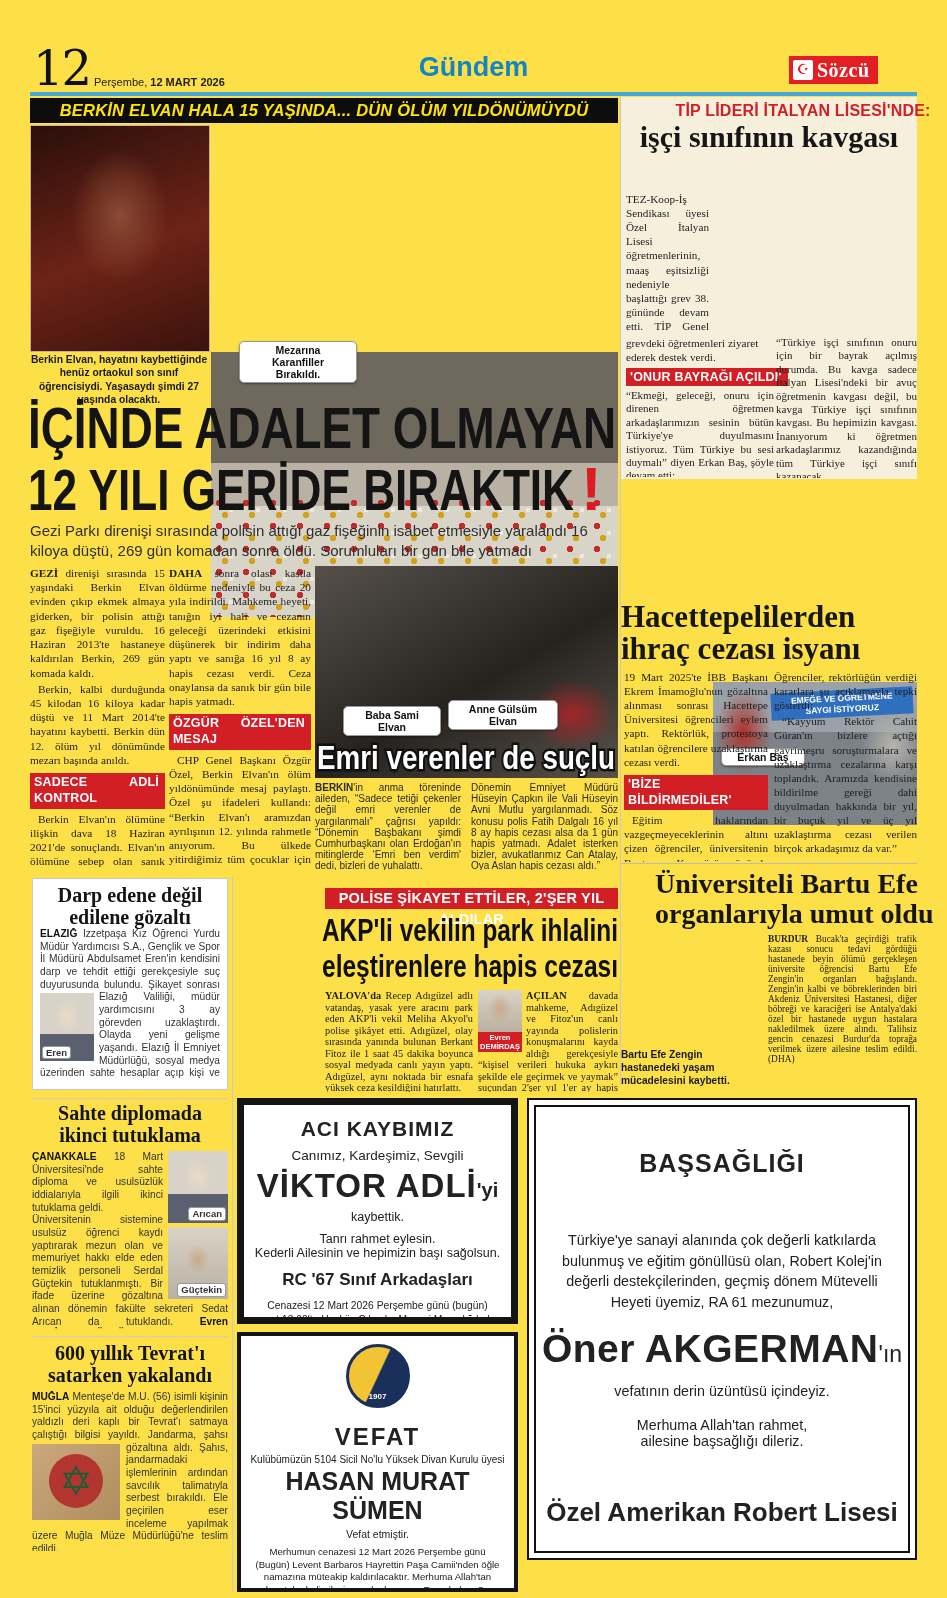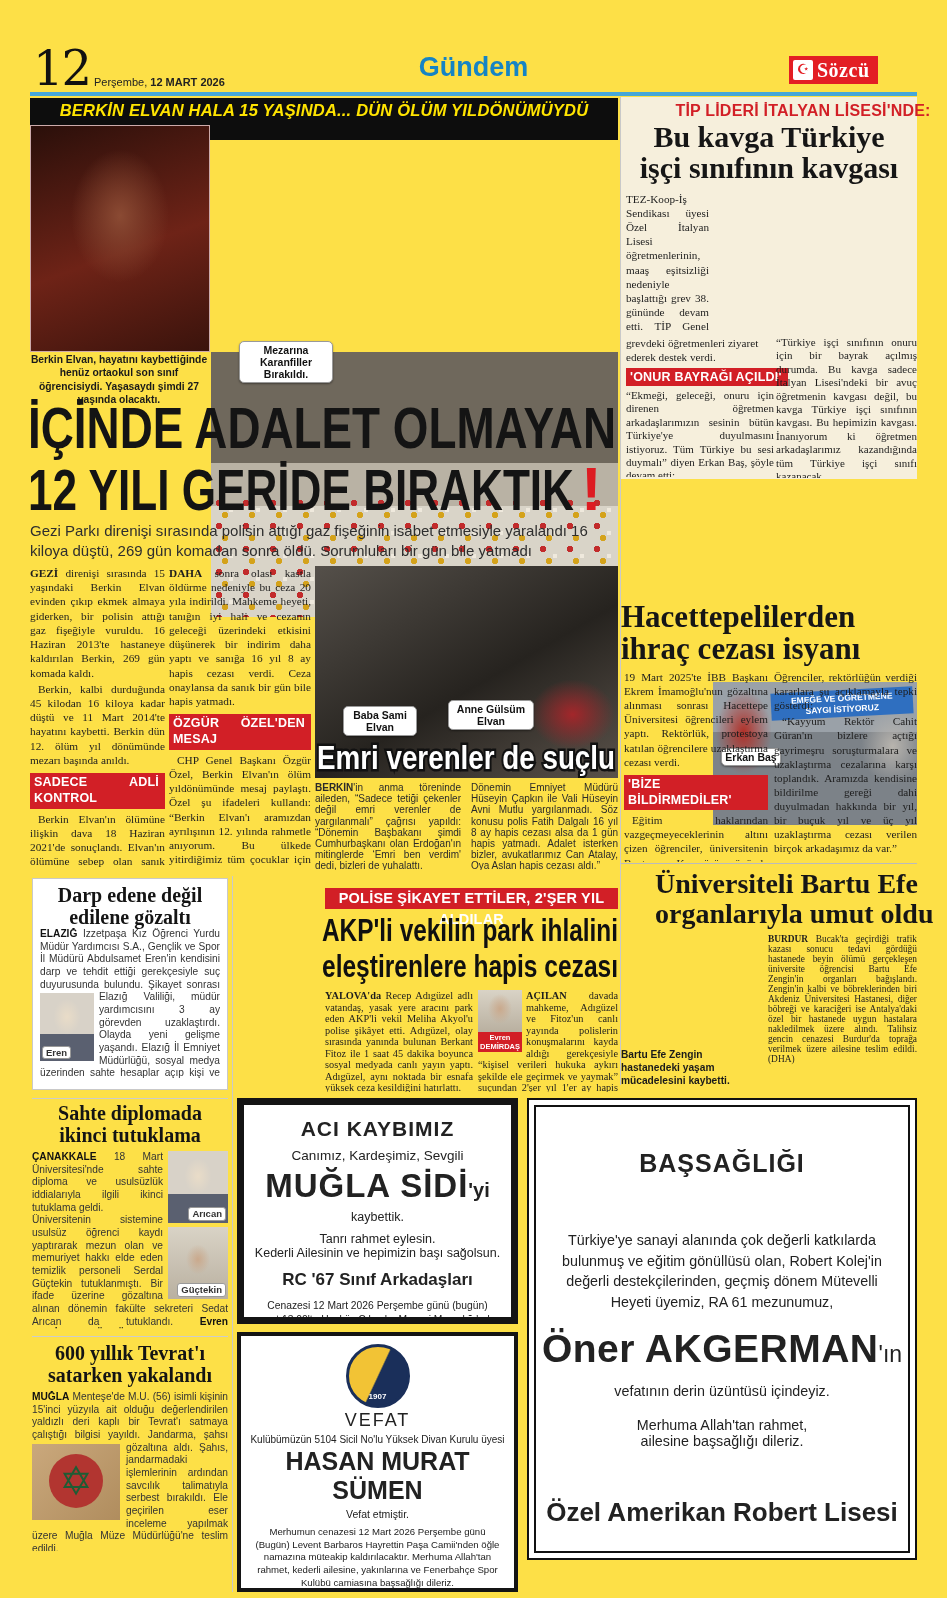--- a/index.html
+++ b/index.html
@@ -37,21 +37,21 @@
   .ph-tip{background:radial-gradient(40px 60px at 15% 35%,#b03028 0%,rgba(176,48,40,0) 70%),radial-gradient(45px 55px at 88% 45%,#b8b4ae 0%,rgba(184,180,174,0) 70%),linear-gradient(#9aa1a8 0 35%,#7c8288 35% 100%);}
   .ph-hacet{background:linear-gradient(#a8adb3 0 30%,#80868d 30% 100%);}
   .ph-man{background:radial-gradient(18px 24px at 50% 35%,#e9dcc8 0%,rgba(233,220,200,0) 75%),linear-gradient(#d8d2c8 0 60%,#5a6070 60%);}
   .ph-evren{background:radial-gradient(16px 20px at 50% 45%,#caa98c 0%,rgba(202,169,140,0) 75%),linear-gradient(#d9d3c6,#b9b0a0);}
   .ph-torah{background:linear-gradient(135deg,#caa87c,#b08d5e);}
   .torah-star{position:absolute;left:50%;top:50%;transform:translate(-50%,-52%);width:54px;height:54px;border-radius:50%;
       background:#b23530;color:#1e5c34;font-size:40px;line-height:54px;text-align:center;}
 
   .tag{position:absolute;background:#fff;border:1px solid #999;border-radius:5px;
        font-family:"Liberation Sans",sans-serif;font-weight:bold;color:#111;text-align:center;
-       font-size:10.5px;line-height:1.15;padding:2px 3px;box-shadow:0 1px 2px rgba(0,0,0,.4);}
+       font-size:10.5px;line-height:1.15;padding:2px 15px;box-shadow:0 1px 2px rgba(0,0,0,.4);}
 
   .bannercloth{position:absolute;color:#fff;font-family:"Liberation Sans",sans-serif;font-weight:bold;text-align:center;}
 
   
   .deck{font-family:"Liberation Sans",sans-serif;font-size:15px;line-height:1.33;color:#2e2e2e;}
   .bodycol{font-size:11.3px;line-height:1.26;color:#1d1d1d;}
   .bodycol p{margin:0 0 2px 0;text-indent:8px;}
   .bodycol p.nofirst{text-indent:0;}
   .subhead{display:inline-block;background:#d21f26;color:#fff;font-family:"Liberation Sans",sans-serif;
            font-weight:bold;font-size:12.5px;padding:2px 6px 2px 4px;margin:4px 0 3px 0;letter-spacing:.2px;}
@@ -93,21 +93,21 @@
     <span>Perşembe,</span>
     <b>12 MART 2026</b>
   </div>
   <div class="abs section center" style="left:0;top:52px;width:947px;">Gündem</div>
   <div class="abs logo" style="left:789px;top:56px;">
     <span class="cres">☪</span>
     <span class="word">Sözcü</span>
   </div>
   <div class="abs bluerule" style="left:30px;top:92px;width:887px;"></div>
 
-  <div class="abs banner" style="left:30px;top:98px;width:588px;height:42px;">BERKİN ELVAN HALA 15 YAŞINDA... DÜN ÖLÜM YILDÖNÜMÜYDÜ</div>
+  <div class="abs banner" style="left:30px;top:98px;width:588px;height:25px;">BERKİN ELVAN HALA 15 YAŞINDA... DÜN ÖLÜM YILDÖNÜMÜYDÜ</div>
 
   <div class="abs ph ph-berkin" style="left:30px;top:125px;width:178px;height:225px;"></div>
   <div class="abs sans center" style="left:30px;top:353px;width:178px;font-size:10.3px;font-weight:bold;line-height:1.3;">Berkin Elvan, hayatını kaybettiğinde henüz ortaokul son sınıf öğrencisiydi. Yaşasaydı şimdi 27 yaşında olacaktı.</div>
 
   <div class="abs ph ph-grave" style="left:211px;top:125px;width:407px;height:265px;">
     <div class="flowers"></div>
   </div>
   <div class="abs tag" style="left:239px;top:341px;width:86px;">Mezarına Karanfiller Bırakıldı.</div>
 
   <svg class="abs" style="left:28px;top:394px;" width="592" height="124">
@@ -144,21 +144,20 @@
     </div>
     <div class="sans just ovh" style="position:absolute;left:156px;top:216px;width:147px;height:88px;font-size:10px;line-height:1.12;color:#2a2a2a;">Dönemin Emniyet Müdürü Hüseyin Çapkın ile Vali Hüseyin Avni Mutlu yargılanmadı. Söz konusu polis Fatih Dalgalı 16 yıl 8 ay hapis cezası alsa da 1 gün hapis yatmadı. Adalet isterken bizler, avukatlarımız Can Atalay, Oya Aslan hapis cezası aldı.”</div>
   </div>
 
   <div class="abs vline" style="left:620px;top:97px;height:988px;"></div>
   <div class="abs vline" style="left:232px;top:876px;height:716px;"></div>
 
   <div class="abs cream" style="left:621px;top:97px;width:296px;height:382px;"></div>
   <div class="abs redkick center" style="left:621px;top:102px;width:296px;margin-left:34px;">TİP LİDERİ İTALYAN LİSESİ'NDE:</div>
   <div class="abs serifhead center" style="left:621px;top:122px;width:296px;font-size:30px;line-height:1.03;">
-    <div>Bu kavga Türkiye</div>
     <div>işçi sınıfının kavgası</div>
   </div>
   <div class="abs bodycol just ovh" style="left:626px;top:192px;width:83px;height:142px;font-size:11.2px;">
     <p class="nofirst">TEZ-Koop-İş Sendikası üyesi Özel İtalyan Lisesi öğretmenlerinin, maaş eşitsizliği nedeniyle başlattığı grev 38. gününde devam etti. TİP Genel Başkanı Erkan Baş,</p>
   </div>
   <div class="abs ph ph-tip" style="left:713px;top:190px;width:204px;height:143px;">
     <div class="bannercloth" style="left:58px;top:8px;width:138px;background:#2f6fc0;padding:3px 2px;transform:rotate(-3deg);font-size:8.5px;line-height:1.25;">
       <div>EMEĞE VE ÖĞRETMENE</div>
       <div>SAYGI İSTİYORUZ</div>
     </div>
@@ -272,34 +271,34 @@
       </span>
     </span>
     <b>AÇILAN</b><span> davada mahkeme, Adıgüzel ve Fitoz'un canlı yayında polislerin konuşmalarını kayda aldığı gerekçesiyle “kişisel verileri hukuka aykırı şekilde ele geçirmek ve yaymak” suçundan 2'şer yıl 1'er ay hapis cezasına çarptırdı.</span>
     
   </div>
 
   <div class="abs obit frame-thick ovh" style="left:237px;top:1098px;width:281px;height:226px;box-sizing:border-box;">
     <div style="font-weight:bold;font-size:21px;letter-spacing:1px;margin-top:12px;">ACI KAYBIMIZ</div>
     <div style="font-size:13.5px;margin-top:7px;">Canımız, Kardeşimiz, Sevgili</div>
     <div style="margin-top:4px;">
-      <span style="font-weight:bold;font-size:33px;letter-spacing:1px;">MUĞLA SİDİ</span><span style="font-weight:bold;font-size:20px;">'yi</span>
+      <span style="font-weight:bold;font-size:33px;letter-spacing:1px;">VİKTOR ADLİ</span><span style="font-weight:bold;font-size:20px;">'yi</span>
     </div>
     <div style="font-size:12.5px;margin-top:5px;">kaybettik.</div>
     <div style="font-size:12.5px;margin-top:8px;">Tanrı rahmet eylesin.</div>
     <div style="font-size:12.5px;">Kederli Ailesinin ve hepimizin başı sağolsun.</div>
     <div style="font-weight:bold;font-size:17px;margin-top:10px;">RC '67 Sınıf Arkadaşları</div>
     <div style="font-size:10.3px;line-height:1.35;margin:9px 14px 0;">Cenazesi 12 Mart 2026 Perşembe günü (bugün) saat 13.00'te Hasköy Çıksalın Musevi Mezarlığı'nda yapılacak tören sonrası defnedilecektir.</div>
   </div>
 
   <div class="abs obit frame-mid ovh" style="left:237px;top:1332px;width:281px;height:260px;box-sizing:border-box;">
     <div class="fblogo" style="margin-top:8px;">
         <span>1907</span>
       </div>
-    <div style="font-weight:normal;font-size:18px;letter-spacing:2px;margin-top:2px;">VEFAT</div>
+    <div style="font-weight:bold;font-size:24px;letter-spacing:2px;margin-top:15px;">VEFAT</div>
     <div style="font-size:10px;margin-top:3px;">Kulübümüzün 5104 Sicil No'lu Yüksek Divan Kurulu üyesi</div>
     <div style="font-weight:bold;font-size:25px;margin-top:2px;">HASAN MURAT SÜMEN</div>
     <div style="font-size:10.5px;margin-top:3px;">Vefat etmiştir.</div>
     <div style="font-size:9.6px;line-height:1.32;margin:6px 12px 0;">Merhumun cenazesi 12 Mart 2026 Perşembe günü (Bugün) Levent Barbaros Hayrettin Paşa Camii'nden öğle namazına müteakip kaldırılacaktır. Merhuma Allah'tan rahmet, kederli ailesine, yakınlarına ve Fenerbahçe Spor Kulübü camiasına başsağlığı dileriz.</div>
 
   </div>
 
   <div class="abs obit dframe" style="left:527px;top:1098px;width:390px;height:462px;box-sizing:border-box;">
     <div class="innerf ovh">
       <div style="font-weight:bold;font-size:25px;letter-spacing:1px;margin-top:42px;">BAŞSAĞLIĞI</div>

